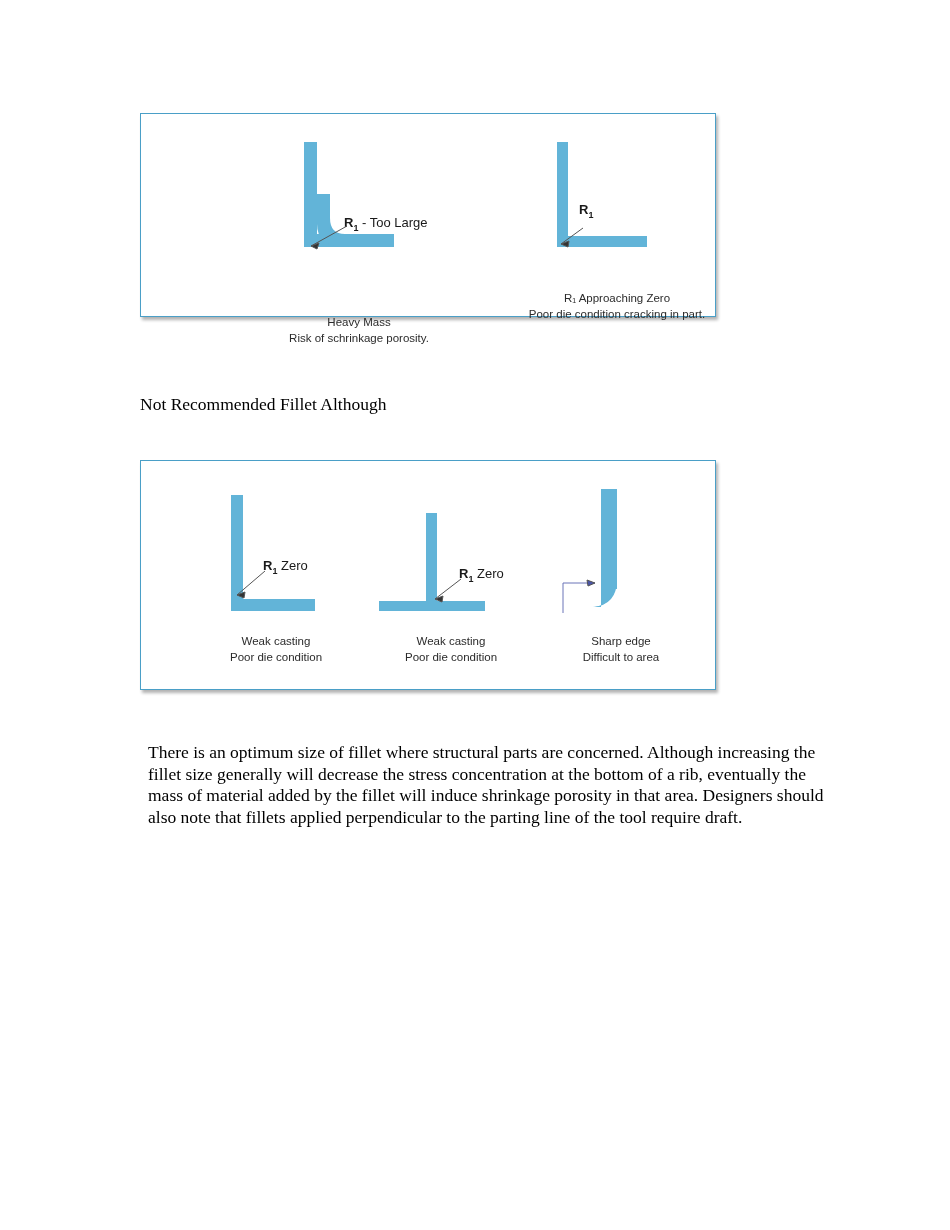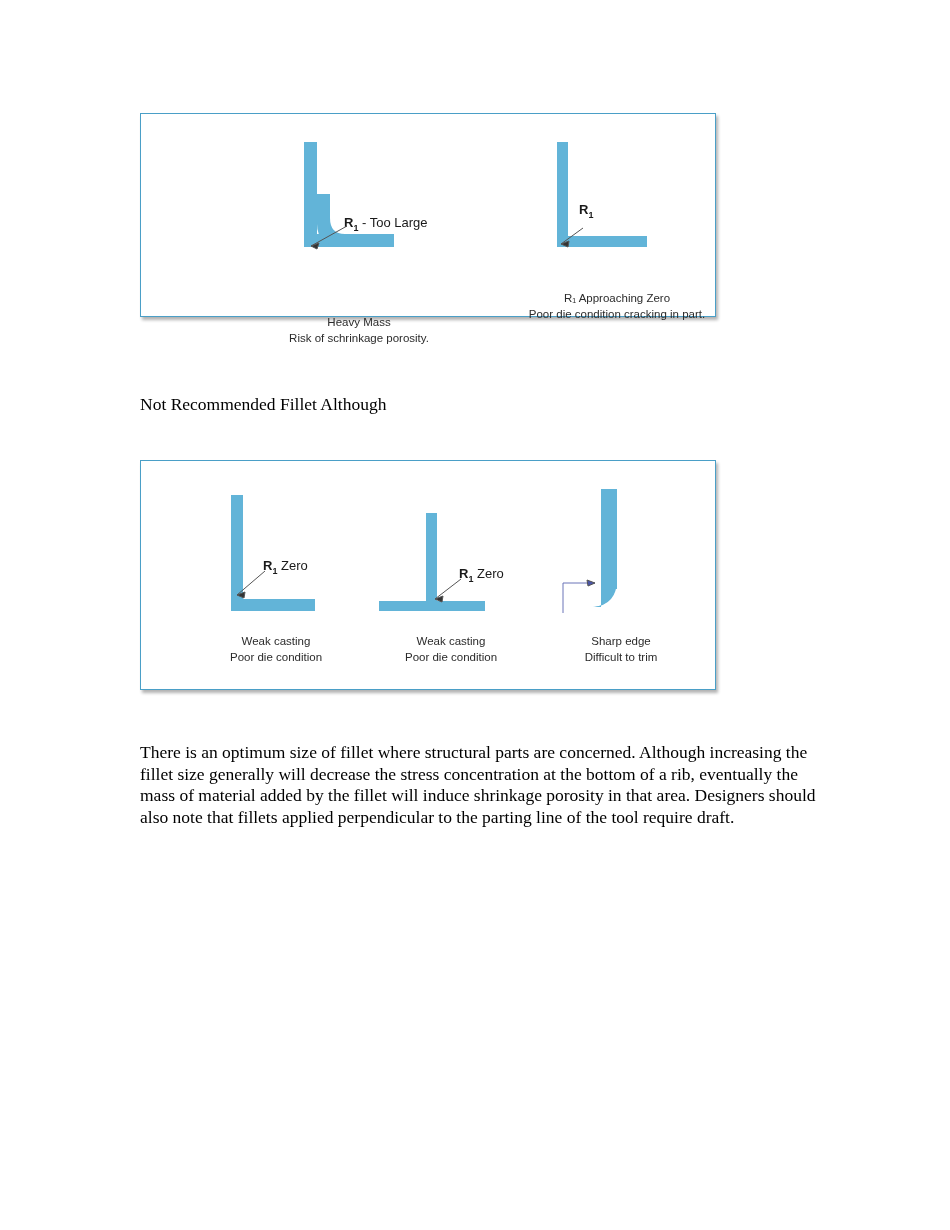--- a/index.html
+++ b/index.html
@@ -95,21 +95,21 @@
     font-size: 17.5px;
     color: #000000;
     white-space: nowrap;
   }
   #heading-not-recommended {
     left: 140px;
     top: 394px;
   }
   #paragraph-block {
     position: absolute;
-    left: 140px;
+    left: 148px;
     top: 742px;
     width: 676px;
     font-family: "Liberation Serif", serif;
     font-size: 17.5px;
     line-height: 21.5px;
     color: #000000;
     text-align: left;
   }
 </style>
 </head>
@@ -193,20 +193,20 @@
         <path d="M 20 0 L 36 0 L 36 20 Q 34 42 14 46 L 20 46 Z" fill="#62b4d8"></path>
       </svg>
 
       <svg class="leader" style="left:420px; top:110px; width:48px; height:44px;">
         <line x1="2" y1="42" x2="2" y2="12" stroke="#6a74b8" stroke-width="1"></line>
         <line x1="2" y1="12" x2="34" y2="12" stroke="#6a74b8" stroke-width="1"></line>
         <path d="M 34 12 L 26 9 L 27 15 Z" fill="#4a55a8"></path>
       </svg>
 
       <div class="caption" style="left:385px; top:172px; width:190px;">Sharp edge
-Difficult to trim</div>
+Difficult to area</div>
 
     </div>
   </div>
 
   <div id="paragraph-block">There is an optimum size of fillet where structural parts are concerned. Although increasing the fillet size generally will decrease the stress concentration at the bottom of a rib, eventually the mass of material added by the fillet will induce shrinkage porosity in that area. Designers should also note that fillets applied perpendicular to the parting line of the tool require draft.</div>
 
 </div>
 
 </body></html>

